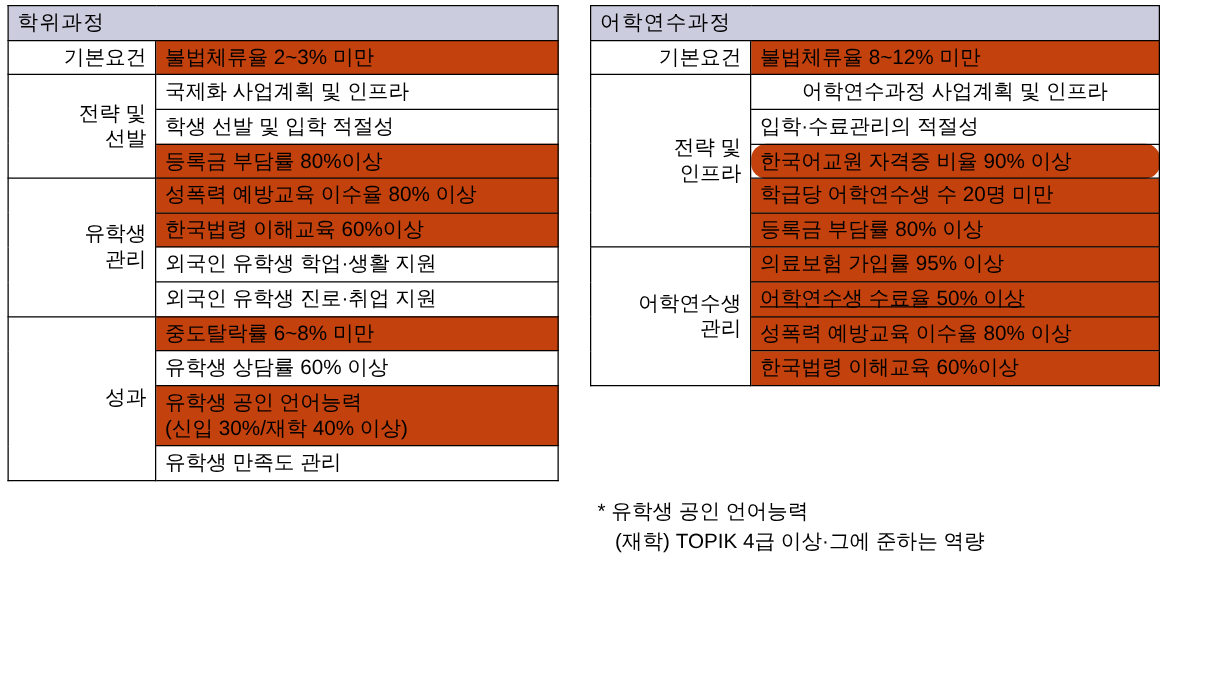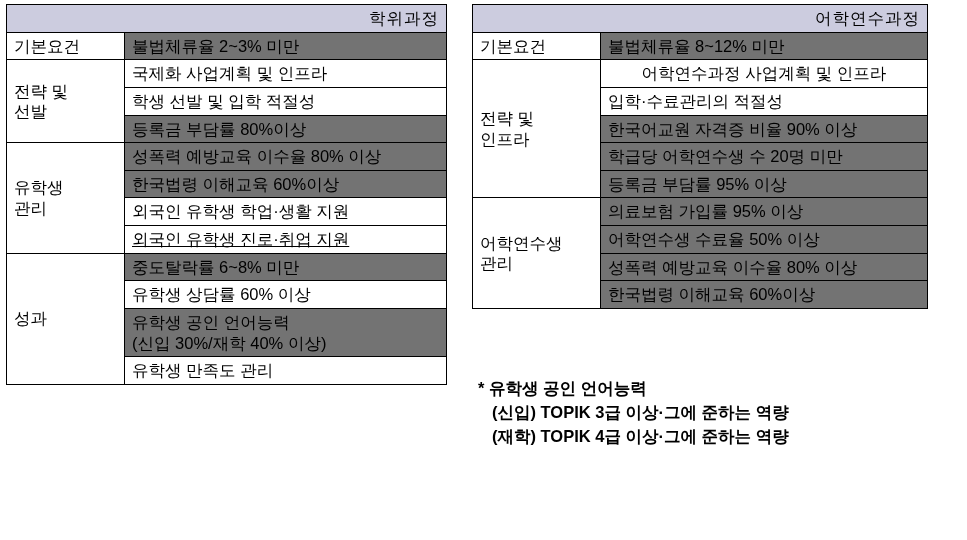--- a/index.html
+++ b/index.html
@@ -40,46 +40,45 @@
   table.tbl td, table.tbl th {
     border: 1px solid #000000;
     padding: 3px 7px;
     font-size: 16.5px;
     line-height: 1.25;
     vertical-align: middle;
     font-weight: normal;
   }
   .title-cell {
     background: #ccccdf;
-    text-align: right;
+    text-align: left;
     font-weight: bold;
     font-size: 18px;
     padding: 5px 0;
     letter-spacing: 1px;
   }
   .cat-cell {
-    text-align: left;
+    text-align: right;
     vertical-align: middle;
     white-space: pre-line;
     padding-left: 6px;
   }
   .shaded {
-    background: #737373;
+    background: #c2410c;
   }
   .plain {
     background: #ffffff;
   }
   .note {
     position: absolute;
     left: 478px;
-    top: 377px;
+    top: 398px;
     width: 460px;
     font-size: 16.5px;
     line-height: 1.45;
-    font-weight: bold;
   }
   .note div {
     white-space: pre;
   }
   .note .n-indent {
     padding-left: 14px;
   }
   .note .n-last {
     margin-top: 12px;
   }
@@ -119,21 +118,21 @@
 관리</td>
             <td class="item-cell shaded" style="white-space: pre-line;">성폭력 예방교육 이수율 80% 이상</td>
           </tr>
           <tr>
             <td class="item-cell shaded" style="white-space: pre-line;">한국법령 이해교육 60%이상</td>
           </tr>
           <tr>
             <td class="item-cell plain" style="white-space: pre-line;">외국인 유학생 학업·생활 지원</td>
           </tr>
           <tr>
-            <td class="item-cell plain" style="white-space: pre-line; text-decoration: underline;">외국인 유학생 진로·취업 지원</td>
+            <td class="item-cell plain" style="white-space: pre-line;">외국인 유학생 진로·취업 지원</td>
           </tr>
           <tr>
             <td class="cat-cell plain" rowspan="4">성과</td>
             <td class="item-cell shaded" style="white-space: pre-line;">중도탈락률 6~8% 미만</td>
           </tr>
           <tr>
             <td class="item-cell plain" style="white-space: pre-line;">유학생 상담률 60% 이상</td>
           </tr>
           <tr>
             <td class="item-cell shaded" style="white-space: pre-line;">유학생 공인 언어능력
@@ -162,45 +161,44 @@
           </tr>
           <tr>
             <td class="cat-cell plain" rowspan="5">전략 및
 인프라</td>
             <td class="item-cell plain" style="white-space: pre-line; text-align: center;">어학연수과정 사업계획 및 인프라</td>
           </tr>
           <tr>
             <td class="item-cell plain" style="white-space: pre-line;">입학·수료관리의 적절성</td>
           </tr>
           <tr>
-            <td class="item-cell shaded" style="white-space: pre-line;">한국어교원 자격증 비율 90% 이상</td>
+            <td class="item-cell shaded" style="white-space: pre-line; border-radius: 12px;">한국어교원 자격증 비율 90% 이상</td>
           </tr>
           <tr>
             <td class="item-cell shaded" style="white-space: pre-line;">학급당 어학연수생 수 20명 미만</td>
           </tr>
           <tr>
-            <td class="item-cell shaded" style="white-space: pre-line;">등록금 부담률 95% 이상</td>
+            <td class="item-cell shaded" style="white-space: pre-line;">등록금 부담률 80% 이상</td>
           </tr>
           <tr>
             <td class="cat-cell plain" rowspan="4">어학연수생
 관리</td>
             <td class="item-cell shaded" style="white-space: pre-line;">의료보험 가입률 95% 이상</td>
           </tr>
           <tr>
-            <td class="item-cell shaded" style="white-space: pre-line;">어학연수생 수료율 50% 이상</td>
+            <td class="item-cell shaded" style="white-space: pre-line; text-decoration: underline;">어학연수생 수료율 50% 이상</td>
           </tr>
           <tr>
             <td class="item-cell shaded" style="white-space: pre-line;">성폭력 예방교육 이수율 80% 이상</td>
           </tr>
           <tr>
             <td class="item-cell shaded" style="white-space: pre-line;">한국법령 이해교육 60%이상</td>
           </tr>
         </tbody>
     </table>
   </div>
 
   <div class="note">
     <div>* 유학생 공인 언어능력</div>
-    <div class="n-indent">(신입) TOPIK 3급 이상·그에 준하는 역량</div>
     <div class="n-indent">(재학) TOPIK 4급 이상·그에 준하는 역량</div>
   </div>
 
 </div>
 
 </body></html>

